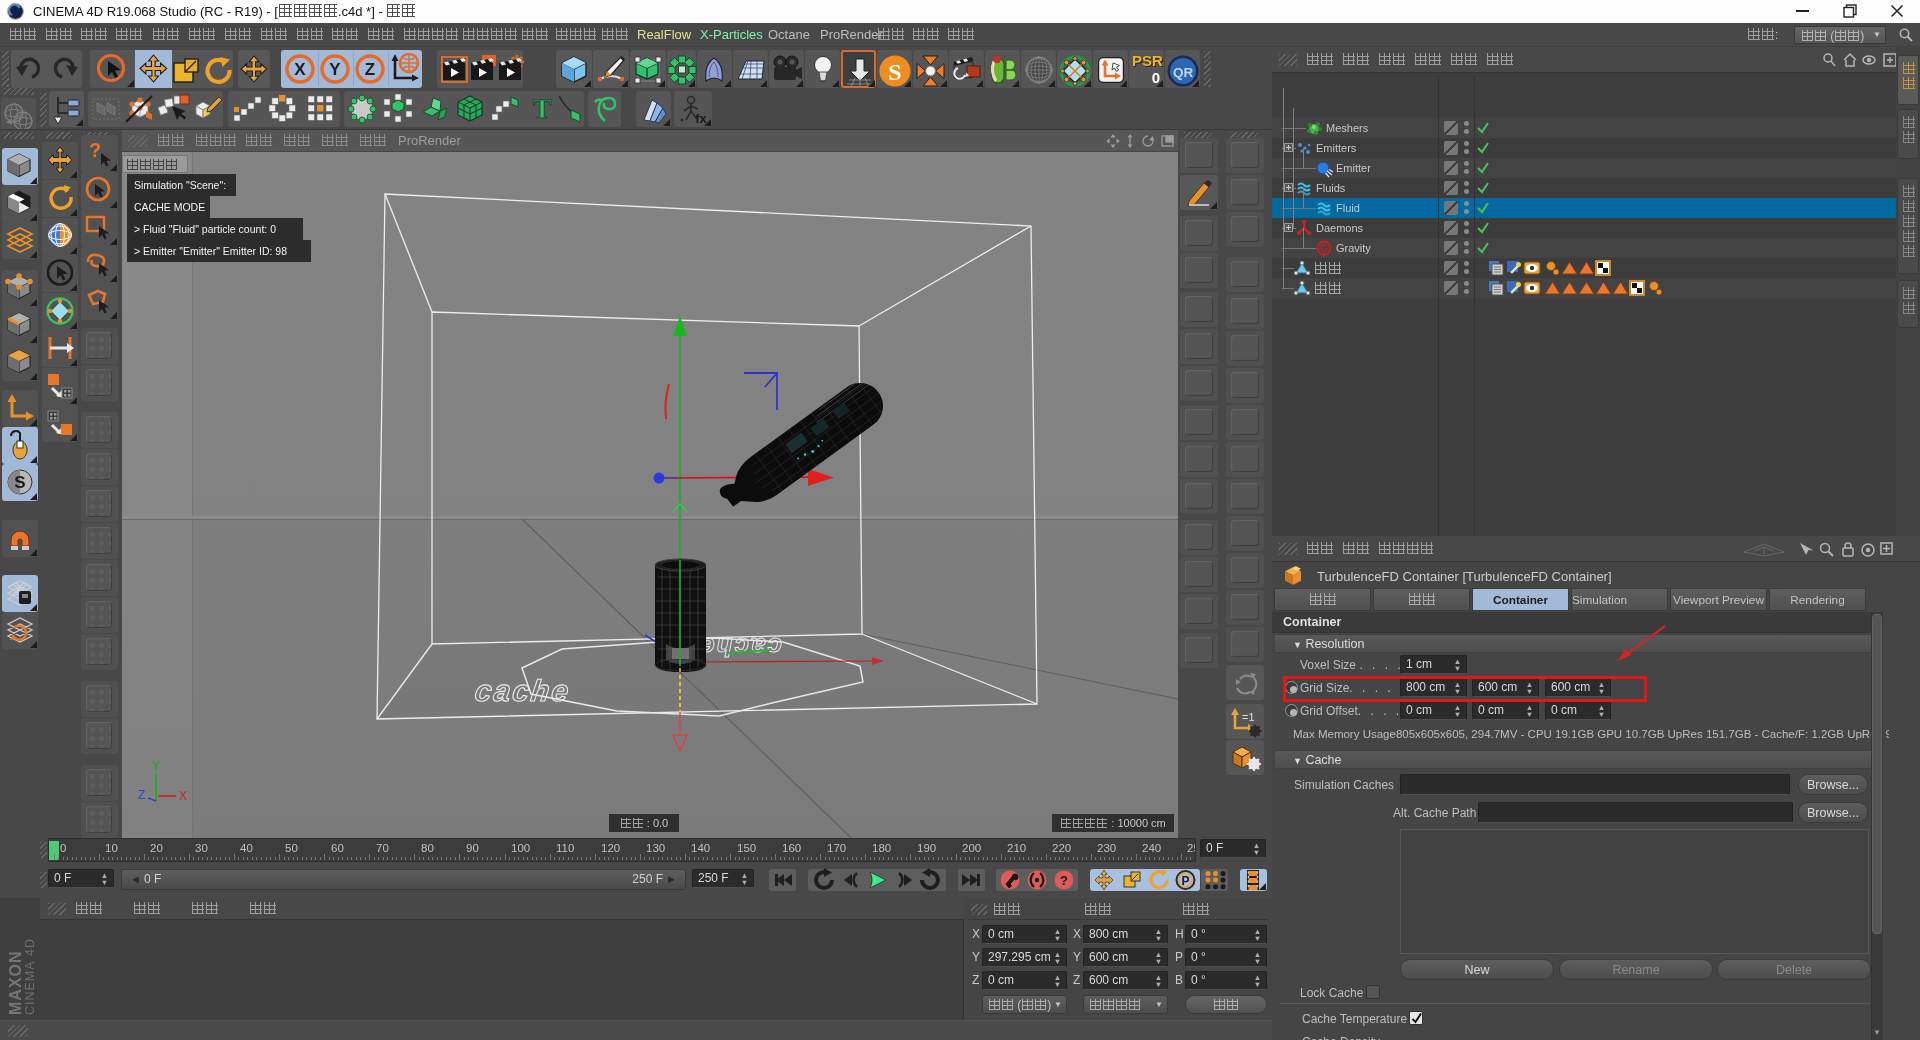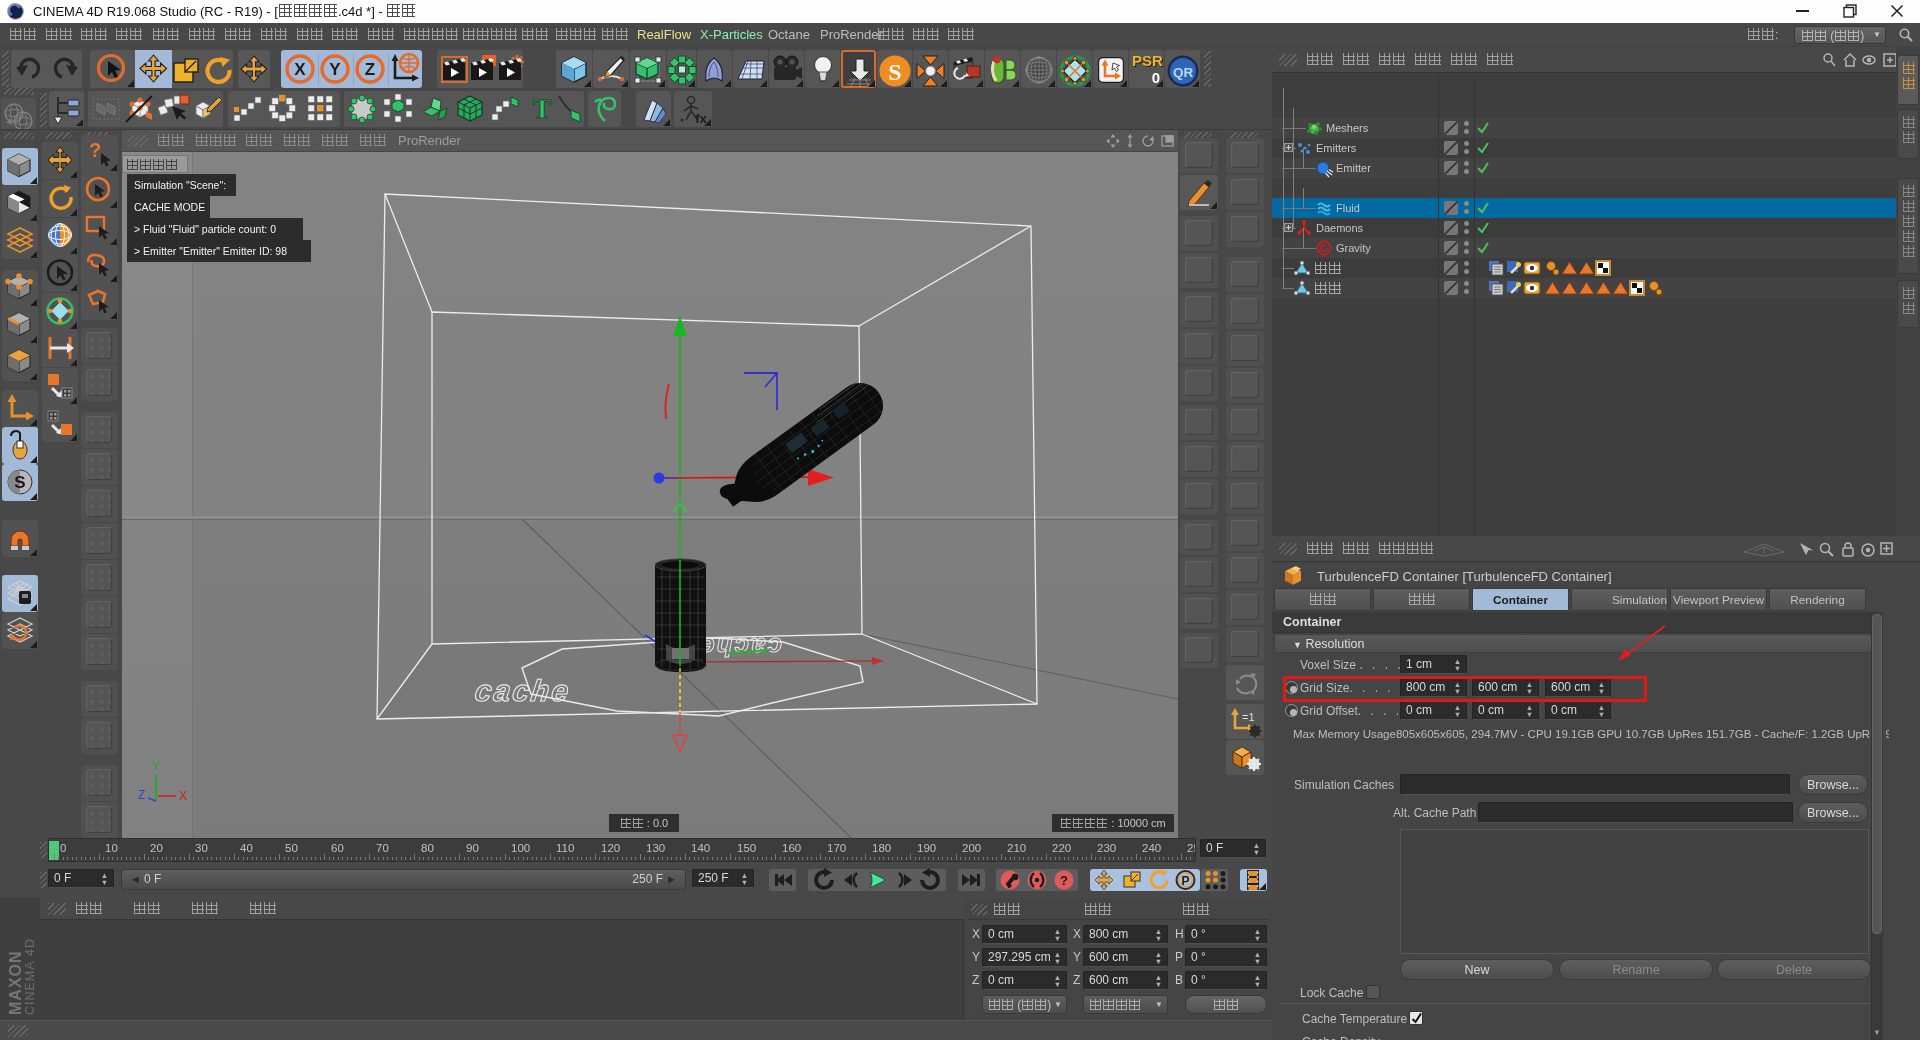--- a/index.html
+++ b/index.html
@@ -1128,20 +1128,40 @@
           <path d="M11 11 l5 4 M13 9.5 l4 2.5 M9.5 13 l3.5 4" stroke="#e8e8e8" stroke-width="1.2"></path>
         </svg>
 <span class="abs" style="left:64px;top:4px;color:#c8c8c8;font-size:11px">Emitter</span>
 <div class="abs" style="left:172px;top:3px;width:14px;height:14px;background:#777;border-radius:2px;background-image:linear-gradient(135deg,transparent 44%,#3e3e3e 46%,#3e3e3e 54%,transparent 56%)"></div>
 <div class="abs" style="left:192px;top:3px;width:5px;height:5px;border-radius:50%;background:#8a8a8a"></div>
         <div class="abs" style="left:192px;top:11px;width:5px;height:5px;border-radius:50%;background:#8a8a8a"></div>
 <svg class="abs" style="left:204px;top:3px" width="14" height="14" viewBox="0 0 14 14">
           <path d="M2 7 L6 11 L12 2" fill="none" stroke="#4dbd5e" stroke-width="2.1"></path>
         </svg>
 </div>
+<div class="abs" style="left:0;top:131px;width:648px;height:20px;background:#3c3c3c">
+<div class="abs" style="left:10px;top:10px;width:14px;height:1px;background:#777"></div>
+<div class="abs" style="left:12px;top:5px;width:9px;height:9px;background:#555;border:1px solid #999"></div>
+        <div class="abs" style="left:14px;top:9px;width:5px;height:1px;background:#ccc"></div>
+        <div class="abs" style="left:16px;top:7px;width:1px;height:5px;background:#ccc"></div>
+<svg class="abs" style="left:24px;top:2px" width="16" height="17" viewBox="0 0 16 17">
+          <g stroke="#40c0e8" stroke-width="2" fill="none">
+            <path d="M2 5 q3 -3 6 0 t6 0"></path>
+            <path d="M2 9 q3 -3 6 0 t6 0"></path>
+            <path d="M2 13 q3 -3 6 0 t6 0" opacity=".7"></path>
+          </g>
+        </svg>
+<span class="abs" style="left:44px;top:4px;color:#c8c8c8;font-size:11px">Fluids</span>
+<div class="abs" style="left:172px;top:3px;width:14px;height:14px;background:#777;border-radius:2px;background-image:linear-gradient(135deg,transparent 44%,#3e3e3e 46%,#3e3e3e 54%,transparent 56%)"></div>
+<div class="abs" style="left:192px;top:3px;width:5px;height:5px;border-radius:50%;background:#8a8a8a"></div>
+        <div class="abs" style="left:192px;top:11px;width:5px;height:5px;border-radius:50%;background:#8a8a8a"></div>
+<svg class="abs" style="left:204px;top:3px" width="14" height="14" viewBox="0 0 14 14">
+          <path d="M2 7 L6 11 L12 2" fill="none" stroke="#4dbd5e" stroke-width="2.1"></path>
+        </svg>
+</div>
 <div class="abs" style="left:0;top:151px;width:648px;height:20px;background:#0369a1">
 <div class="abs" style="left:10px;top:10px;width:34px;height:1px;background:#777"></div>
 <svg class="abs" style="left:44px;top:2px" width="16" height="17" viewBox="0 0 16 17">
           <g stroke="#40c0e8" stroke-width="2" fill="none">
             <path d="M2 5 q3 -3 6 0 t6 0"></path>
             <path d="M2 9 q3 -3 6 0 t6 0"></path>
             <path d="M2 13 q3 -3 6 0 t6 0" opacity=".7"></path>
           </g>
         </svg>
 <span class="abs" style="left:64px;top:4px;color:#c8c8c8;font-size:11px">Fluid</span>
@@ -1348,21 +1368,21 @@
 <span class="abs" style="left:45px;top:33px;font-size:13px;color:#cdcdcd">TurbulenceFD Container [TurbulenceFD Container]</span>
 <div class="abs" style="left:2px;top:52px;width:97px;height:23px;background:linear-gradient(#5e5e5e,#505050);border:1px solid #3a3a3a;text-align:center;line-height:22px;color:#c3c3c3;font-size:11.8px;">
 <s class="z " style="width:12px;height:12px;color:#c3c3c3;"></s><s class="z " style="width:12px;height:12px;color:#c3c3c3;"></s>
 </div>
 <div class="abs" style="left:101px;top:52px;width:97px;height:23px;background:linear-gradient(#5e5e5e,#505050);border:1px solid #3a3a3a;text-align:center;line-height:22px;color:#c3c3c3;font-size:11.8px;">
 <s class="z " style="width:12px;height:12px;color:#c3c3c3;"></s><s class="z " style="width:12px;height:12px;color:#c3c3c3;"></s>
 </div>
 <div class="abs" style="left:200px;top:52px;width:97px;height:23px;background:#a3b9d8;border:1px solid #3a3a3a;text-align:center;line-height:22px;color:#1a1a1a;font-size:11.8px;font-weight:bold">
 Container
 </div>
-<div class="abs" style="left:299px;top:52px;width:97px;height:23px;background:linear-gradient(#5e5e5e,#505050);border:1px solid #3a3a3a;text-align:right;line-height:22px;color:#c3c3c3;font-size:11.8px;">
+<div class="abs" style="left:299px;top:52px;width:97px;height:23px;background:linear-gradient(#5e5e5e,#505050);border:1px solid #3a3a3a;text-align:left;line-height:22px;color:#c3c3c3;font-size:11.8px;">
 Simulation
 </div>
 <div class="abs" style="left:398px;top:52px;width:97px;height:23px;background:linear-gradient(#5e5e5e,#505050);border:1px solid #3a3a3a;text-align:center;line-height:22px;color:#c3c3c3;font-size:11.8px;">
 Viewport Preview
 </div>
 <div class="abs" style="left:497px;top:52px;width:97px;height:23px;background:linear-gradient(#5e5e5e,#505050);border:1px solid #3a3a3a;text-align:center;line-height:22px;color:#c3c3c3;font-size:11.8px;">
 Rendering
 </div>
 <div class="abs" style="left:0;top:76px;width:602px;height:21px;background:#3a3a3a;border-bottom:1px solid #333">
         <b style="position:absolute;left:11px;top:3px;color:#dfdfdf;font-size:12.5px">Container</b>
@@ -1383,20 +1403,23 @@
 <span class="abs" style="left:28px;top:168px;color:#bebebe">Grid Offset<span style="letter-spacing:3px">. . . . . .</span></span>
 <div class="inp" style="left:128px;top:165px;width:67px;height:19px">0 cm<span class="stp">▲<br>▼</span></div>
 <div class="inp" style="left:200px;top:165px;width:67px;height:19px">0 cm<span class="stp">▲<br>▼</span></div>
 <div class="inp" style="left:273px;top:165px;width:66px;height:19px">0 cm<span class="stp">▲<br>▼</span></div>
 <div class="abs" style="left:11px;top:140px;width:364px;height:26px;border:3px solid #e01818"></div>
 <svg class="abs" style="left:340px;top:86px" width="60" height="45" viewBox="0 0 60 45">
         <line x1="53" y1="4" x2="10" y2="36" stroke="#e02020" stroke-width="2"></line>
         <path d="M6 39 L19 33 L13 27 Z" fill="#e02020"></path>
       </svg>
 <div class="abs" style="left:21px;top:192px;width:596px;height:16px;overflow:hidden;color:#bebebe;white-space:nowrap;font-size:11.5px">Max Memory Usage805x605x605, 294.7MV - CPU 19.1GB GPU 10.7GB UpRes 151.7GB - Cache/F: 1.2GB UpRes 9</div>
+<div class="abs" style="left:2px;top:214px;width:600px;height:19px;background:linear-gradient(#585858,#4e4e4e);border:1px solid #404040;color:#dcdcdc">
+        <span style="position:absolute;left:18px;top:2px;font-size:12.5px"><span style="font-size:9px">▼</span> Cache</span>
+      </div>
 <span class="abs" style="left:22px;top:242px;color:#bebebe">Simulation Caches</span>
 <div class="inp" style="left:128px;top:238px;width:390px;height:21px"></div>
 <div class="abs" style="left:526px;top:238px;width:70px;height:21px;background:linear-gradient(#5e5e5e,#4c4c4c);border:1px solid #3a3a3a;border-radius:10px;text-align:center;line-height:20px;color:#d8d8d8;font-size:12.5px">Browse...</div>
 <span class="abs" style="left:121px;top:270px;color:#bebebe">Alt. Cache Path</span>
 <div class="inp" style="left:206px;top:266px;width:315px;height:21px"></div>
 <div class="abs" style="left:526px;top:266px;width:70px;height:21px;background:linear-gradient(#5e5e5e,#4c4c4c);border:1px solid #3a3a3a;border-radius:10px;text-align:center;line-height:20px;color:#d8d8d8;font-size:12.5px">Browse...</div>
 <div class="abs" style="left:128px;top:293px;width:469px;height:125px;background:#424242;border:1px solid #585858"></div>
 <div class="abs" style="left:128px;top:423px;width:154px;height:21px;background:linear-gradient(#5e5e5e,#4c4c4c);border:1px solid #3a3a3a;border-radius:10px;text-align:center;line-height:20px;color:#d8d8d8;font-size:12.5px">New</div>
 <div class="abs" style="left:287px;top:423px;width:154px;height:21px;background:linear-gradient(#5e5e5e,#4c4c4c);border:1px solid #3a3a3a;border-radius:10px;text-align:center;line-height:20px;color:#8a8a8a;font-size:12.5px">Rename</div>
 <div class="abs" style="left:445px;top:423px;width:154px;height:21px;background:linear-gradient(#5e5e5e,#4c4c4c);border:1px solid #3a3a3a;border-radius:10px;text-align:center;line-height:20px;color:#8a8a8a;font-size:12.5px">Delete</div>

